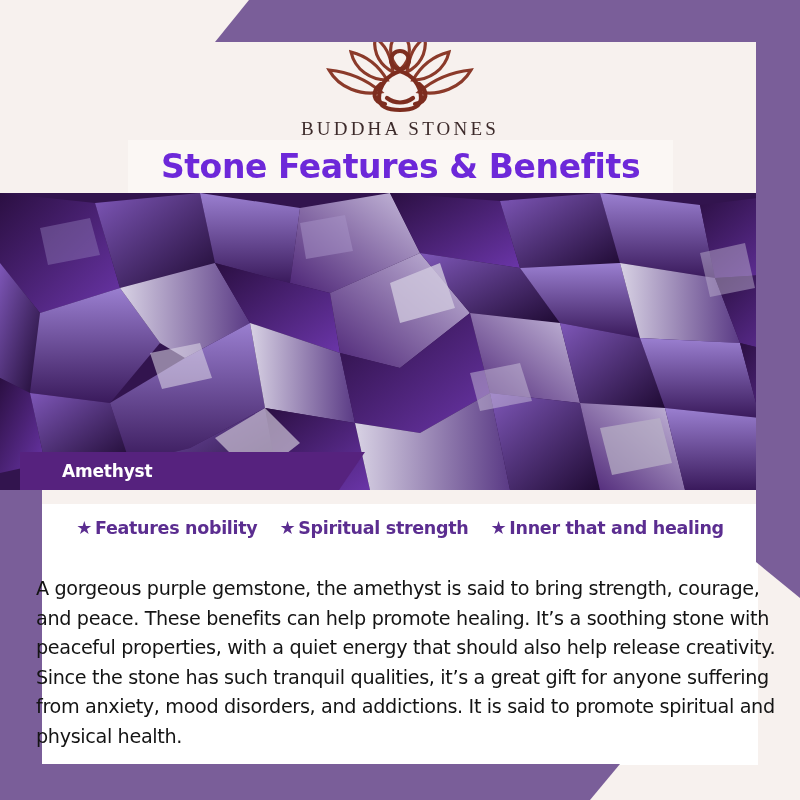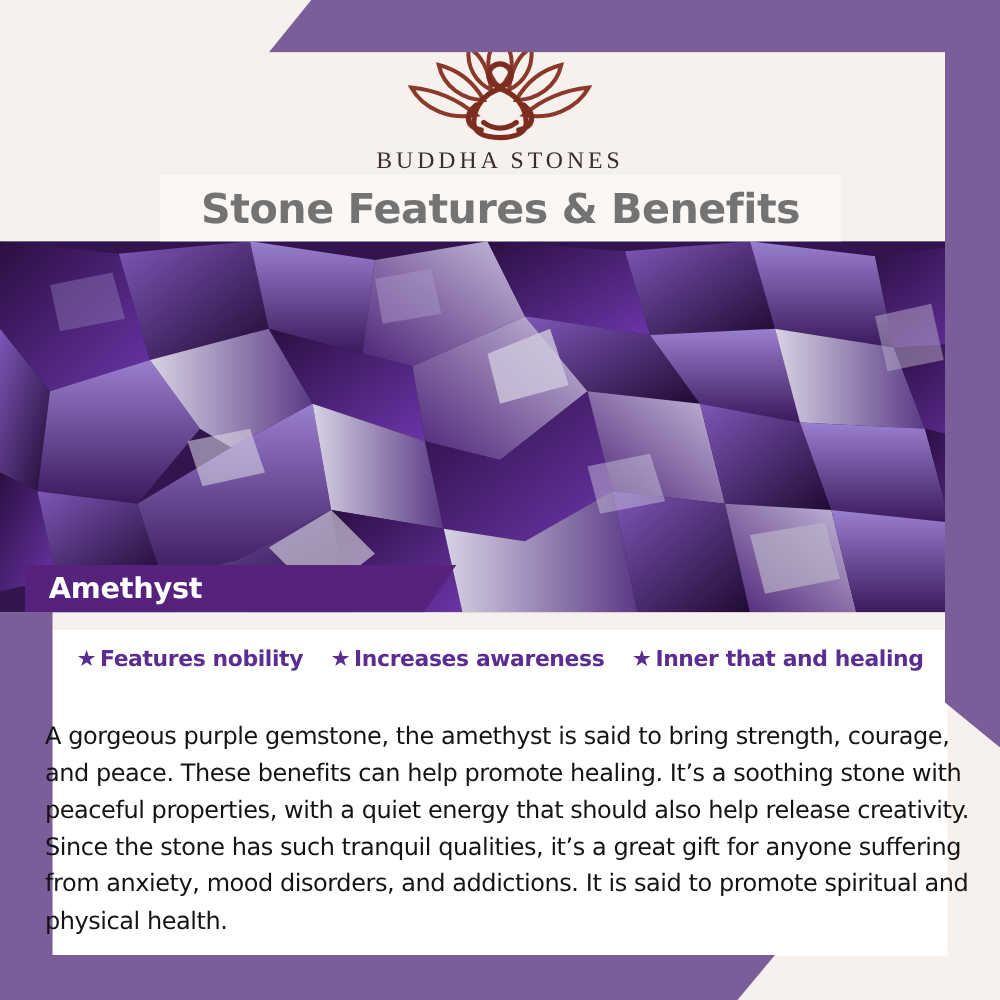--- a/index.html
+++ b/index.html
@@ -63,21 +63,21 @@
   .title-strip{
     position:absolute;left:128px;top:140px;width:545px;height:53px;
     background:#fbf7f4;
     display:flex;align-items:center;justify-content:center;
     z-index:5;
   }
   .title-text{
     font-family:"DejaVu Sans", sans-serif;
     font-weight:bold;
     font-size:33px;
-    color:#737373;
+    color:#6d28d9;
     letter-spacing:-0.4px;
     white-space:nowrap;
   }
 
   
   .photo{
     position:absolute;left:0;top:193px;width:800px;height:297px;
     overflow:hidden;z-index:2;
     background:#2a1140;
   }
@@ -86,22 +86,22 @@
   
   .name-banner{
     position:absolute;left:20px;top:452px;width:345px;height:38px;
     background:#56227e;
     clip-path:polygon(0 0,100% 0,calc(100% - 26px) 100%,0 100%);
     z-index:8;
     display:flex;align-items:center;
   }
   .name-text{
     font-family:"DejaVu Sans", sans-serif;
-    font-weight:bold;font-size:23px;color:#ffffff;
-    margin-left:19px;letter-spacing:-0.2px;
+    font-weight:bold;font-size:17px;color:#ffffff;
+    margin-left:42px;letter-spacing:-0.2px;
   }
 
   
   .panel{
     position:absolute;left:42px;top:490px;width:716px;height:275px;
     background:#ffffff;z-index:5;
   }
   .panel-cream{
     position:absolute;left:42px;top:490px;width:716px;height:14px;
     background:#f7f1ee;z-index:6;
@@ -250,21 +250,21 @@
   <div class="panel"></div>
   <div class="panel-cream"></div>
 
   <div class="bullets">
     <div class="bullet">
       <span class="star">★</span>
       <span>Features nobility</span>
     </div>
     <div class="bullet">
       <span class="star">★</span>
-      <span>Increases awareness</span>
+      <span>Spiritual strength</span>
     </div>
     <div class="bullet">
       <span class="star">★</span>
       <span>Inner that and healing</span>
     </div>
   </div>
 
   <div class="body-copy">A gorgeous purple gemstone, the amethyst is said to bring strength, courage, and peace. These benefits can help promote healing. It’s a soothing stone with peaceful properties, with a quiet energy that should also help release creativity. Since the stone has such tranquil qualities, it’s a great gift for anyone suffering from anxiety, mood disorders, and addictions. It is said to promote spiritual and physical health.</div>
 
   <div class="band-top"></div>

